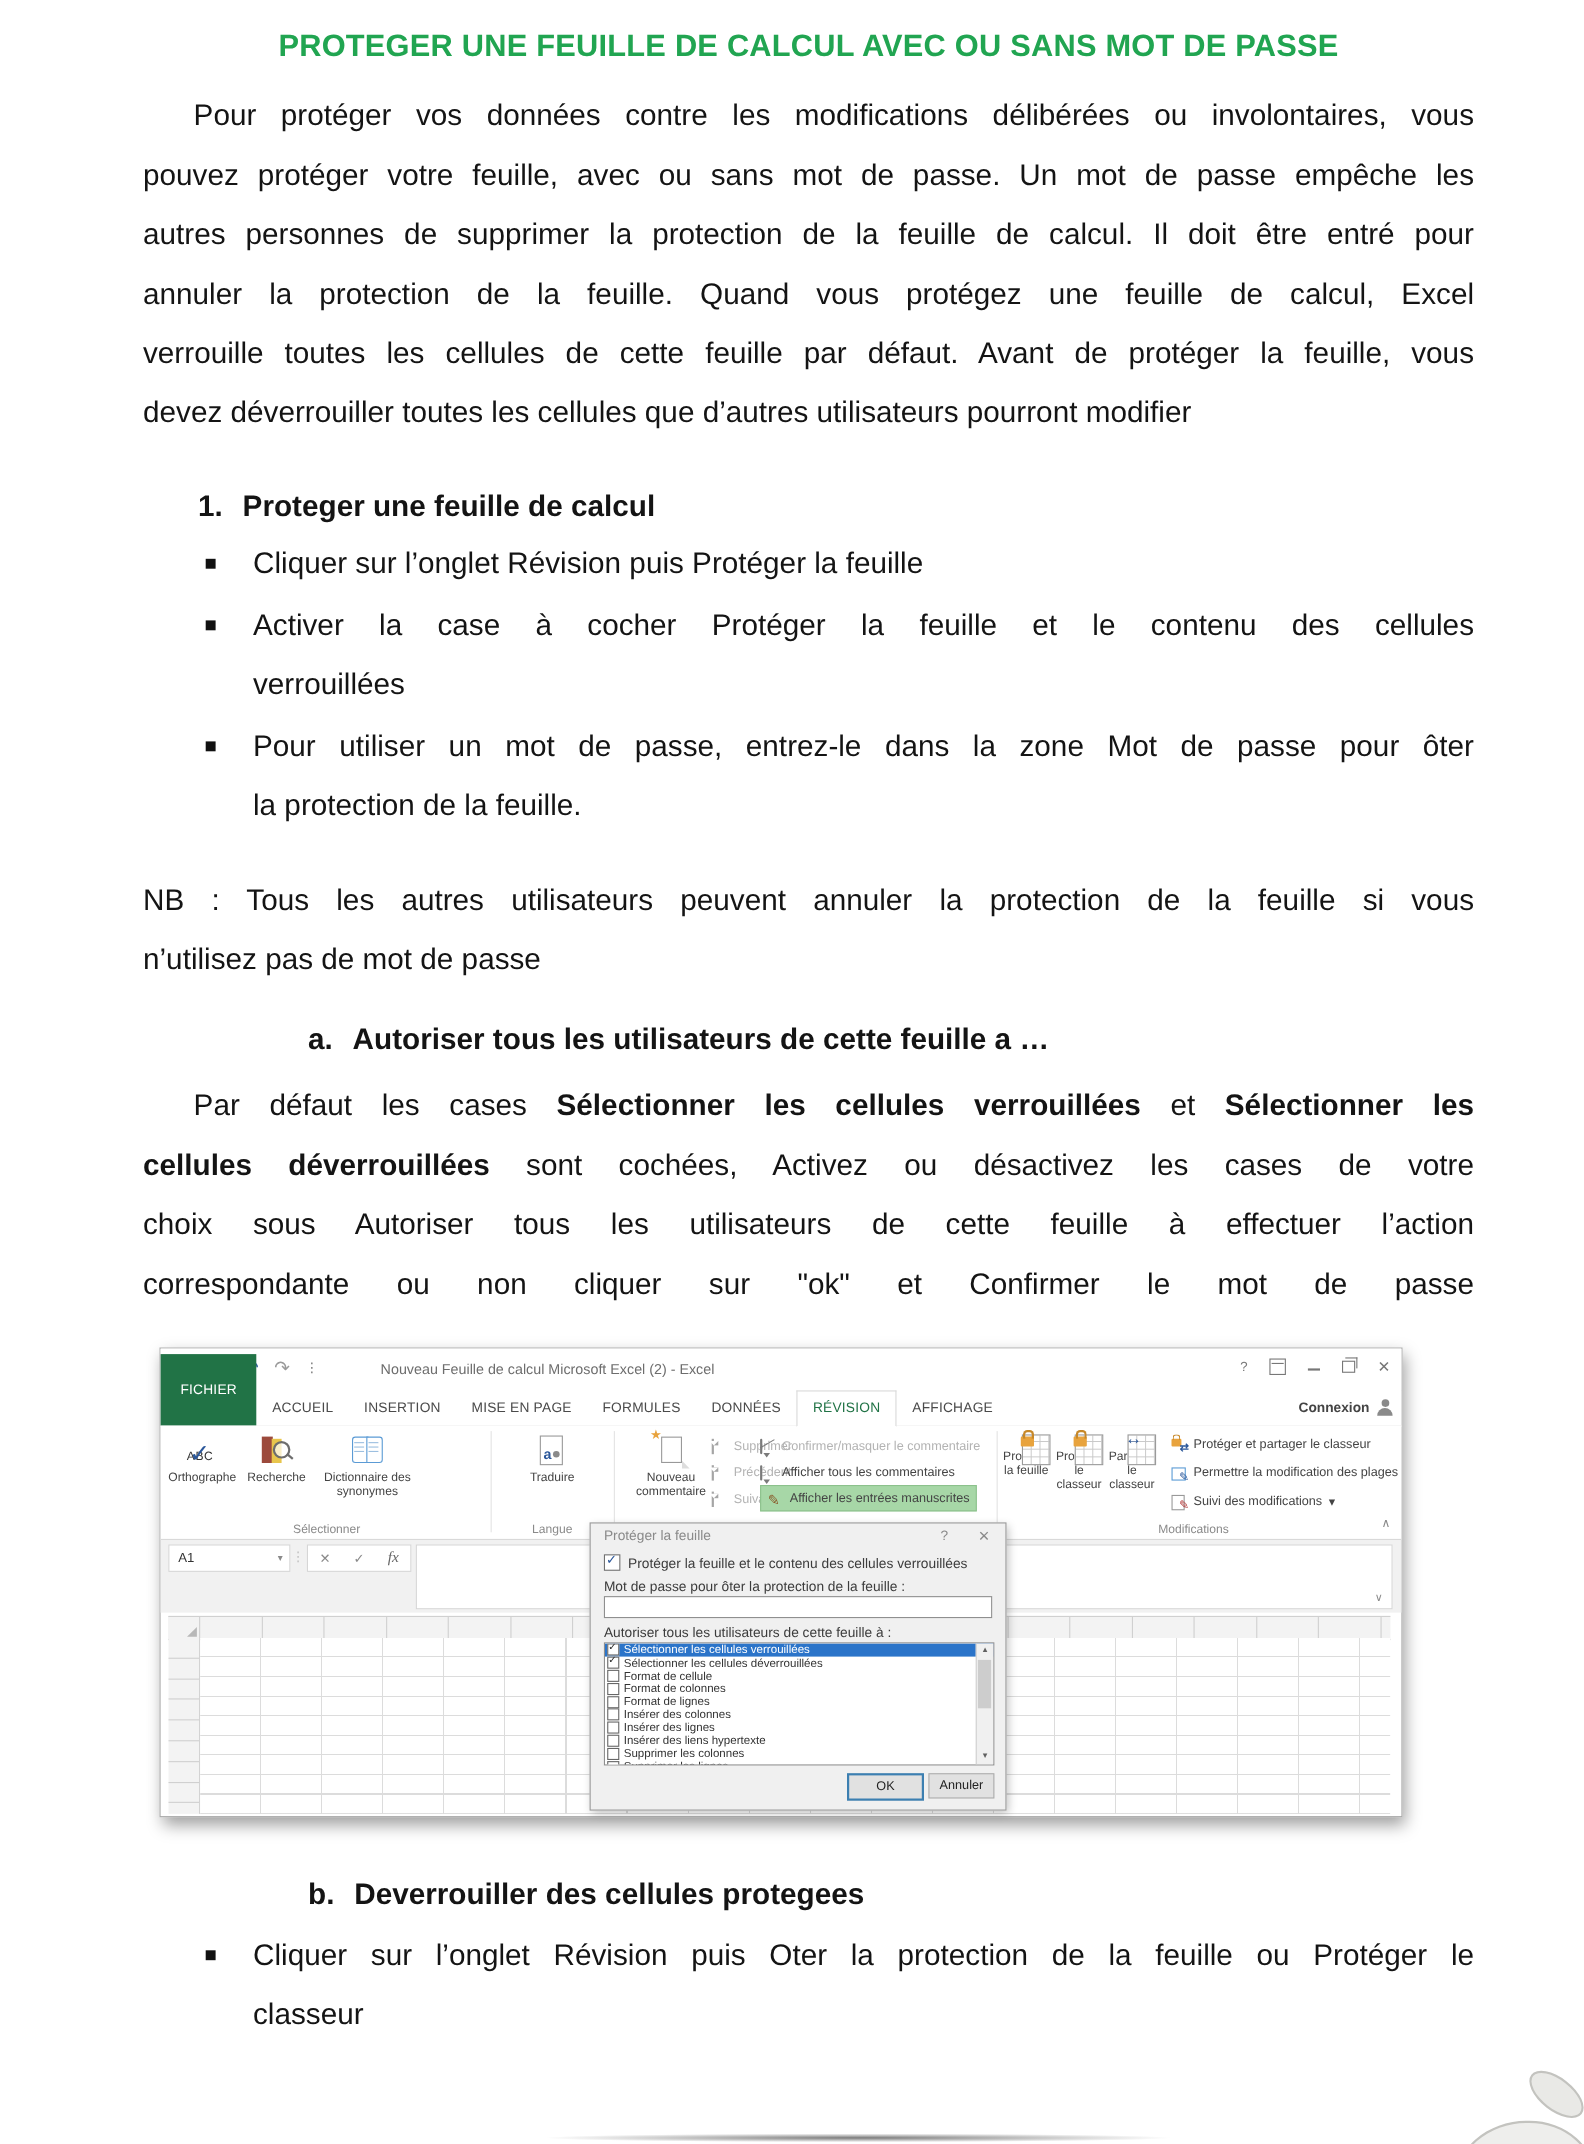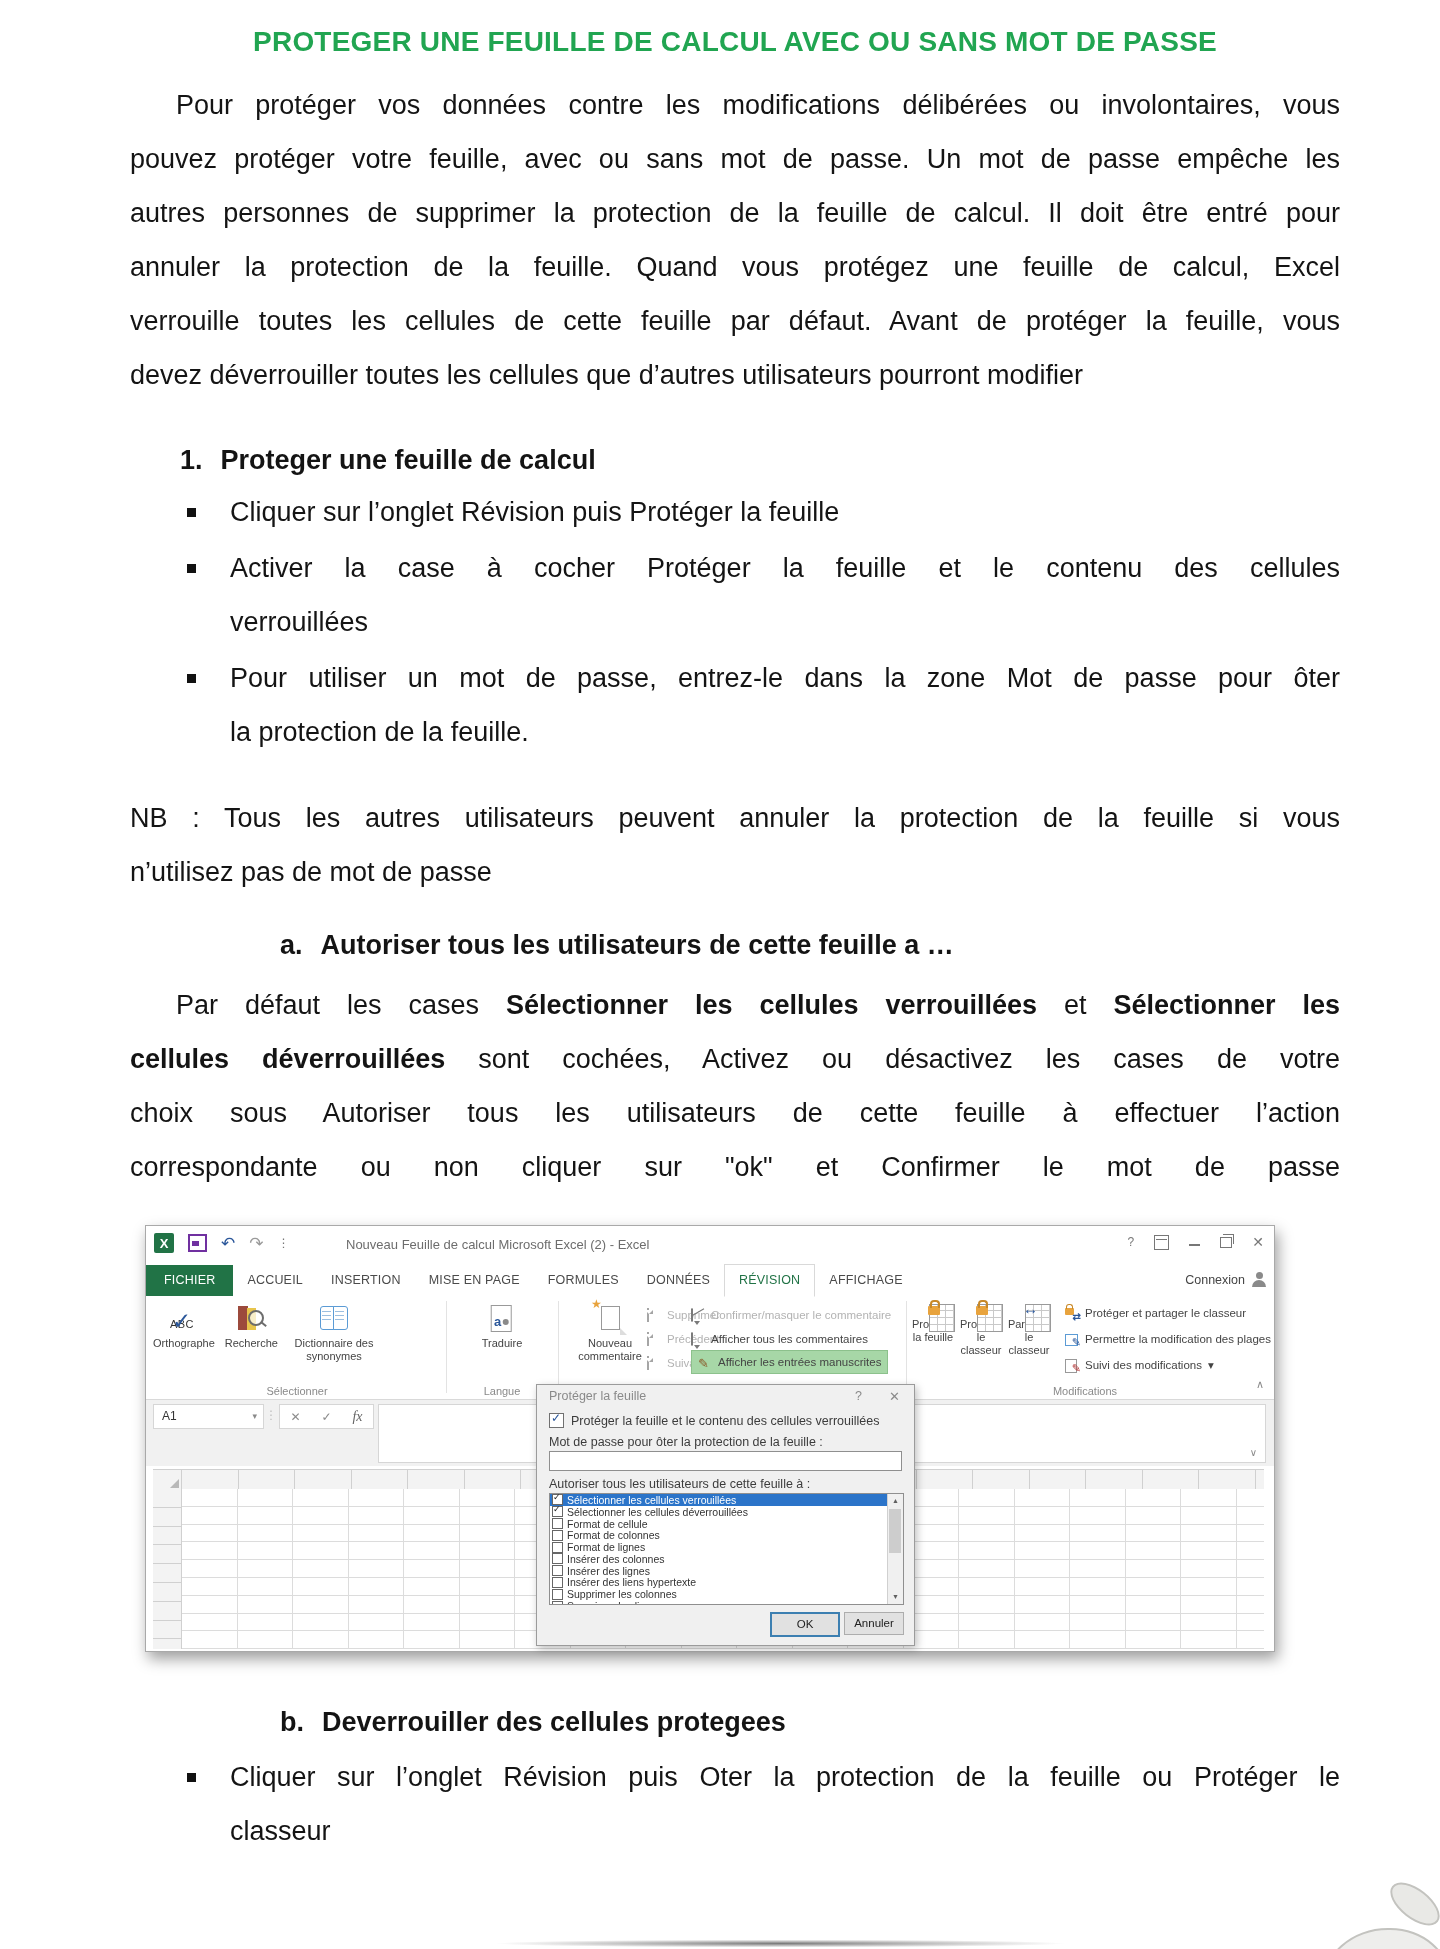--- a/index.html
+++ b/index.html
@@ -41,25 +41,25 @@
   .ribbox:after{content:"";position:absolute;left:1px;right:1px;top:3px;border-top:1px solid #777;}
   .minbar{width:11px;height:2px;background:#777;margin-top:6px;}
   .restorebox{width:10px;height:9px;border:1px solid #777;position:relative;background:#fff;}
   .restorebox:after{content:"";position:absolute;left:2px;top:-4px;width:10px;height:9px;border:1px solid #777;
                     border-left:none;border-bottom:none;}
   .closex{font-size:14px;}
   
   .tabrow{position:absolute;left:0;top:38px;width:100%;height:32px;display:flex;align-items:flex-end;
           border-bottom:1px solid #d9d9d9;background:#fff;}
   .tab{height:31px;line-height:31px;padding:0 14px;font-size:12.5px;color:#4a4a4a;letter-spacing:.2px;white-space:nowrap;}
-  .tab.file{background:#217346;color:#fff;padding:0 18px;}
+  .tab.file{background:#217346;color:#fff;padding:17px 18px;}
   .tab.active{background:#fff;border:1px solid #d9d9d9;border-bottom:1px solid #fff;
               margin-bottom:-1px;color:#217346;position:relative;z-index:2;}
   .connx{margin-left:auto;display:flex;align-items:center;gap:7px;padding-right:8px;height:31px;}
-  .connx .ctext{font-size:12.5px;color:#444;}
+  .connx .ctext{font-size:12.5px;color:#444;font-weight:bold;}
   .person{width:14px;height:15px;position:relative;}
   .person:before{content:"";position:absolute;left:4px;top:0;width:7px;height:7px;border-radius:50%;background:#8a8a8a;}
   .person:after{content:"";position:absolute;left:0;top:8px;width:14px;height:7px;border-radius:7px 7px 0 0;background:#8a8a8a;}
   
   .ribbon{position:absolute;left:0;top:70px;width:100%;height:103px;background:#fff;border-bottom:1px solid #d9d9d9;}
   .gsep{position:absolute;top:5px;bottom:6px;width:1px;background:#e3e3e3;}
   .group{position:absolute;top:0;height:100%;}
   .glabel{position:absolute;bottom:2px;left:0;width:100%;text-align:center;color:#8a8a8a;font-size:11px;}
   .bigrow{position:absolute;left:0;top:4px;display:flex;}
   .bigbtn{display:flex;flex-direction:column;align-items:center;text-align:center;padding:2px 5px;}

